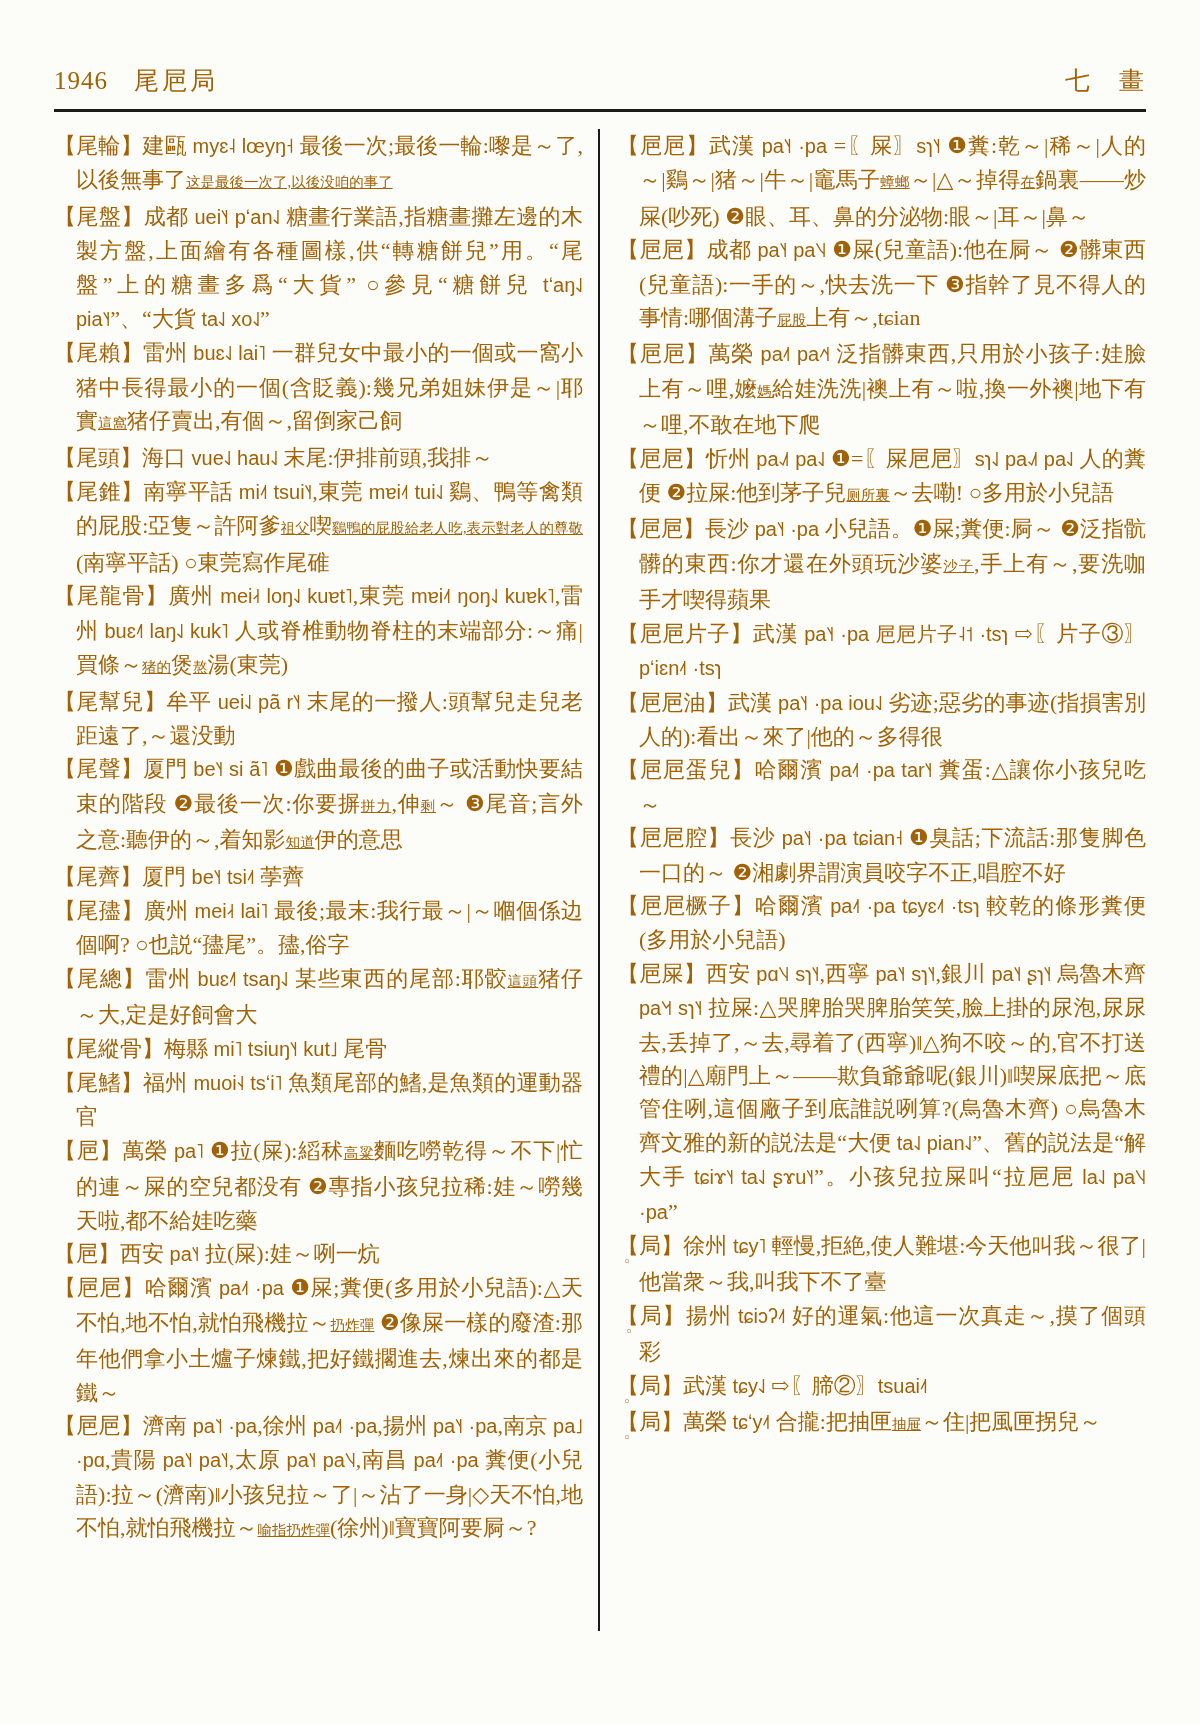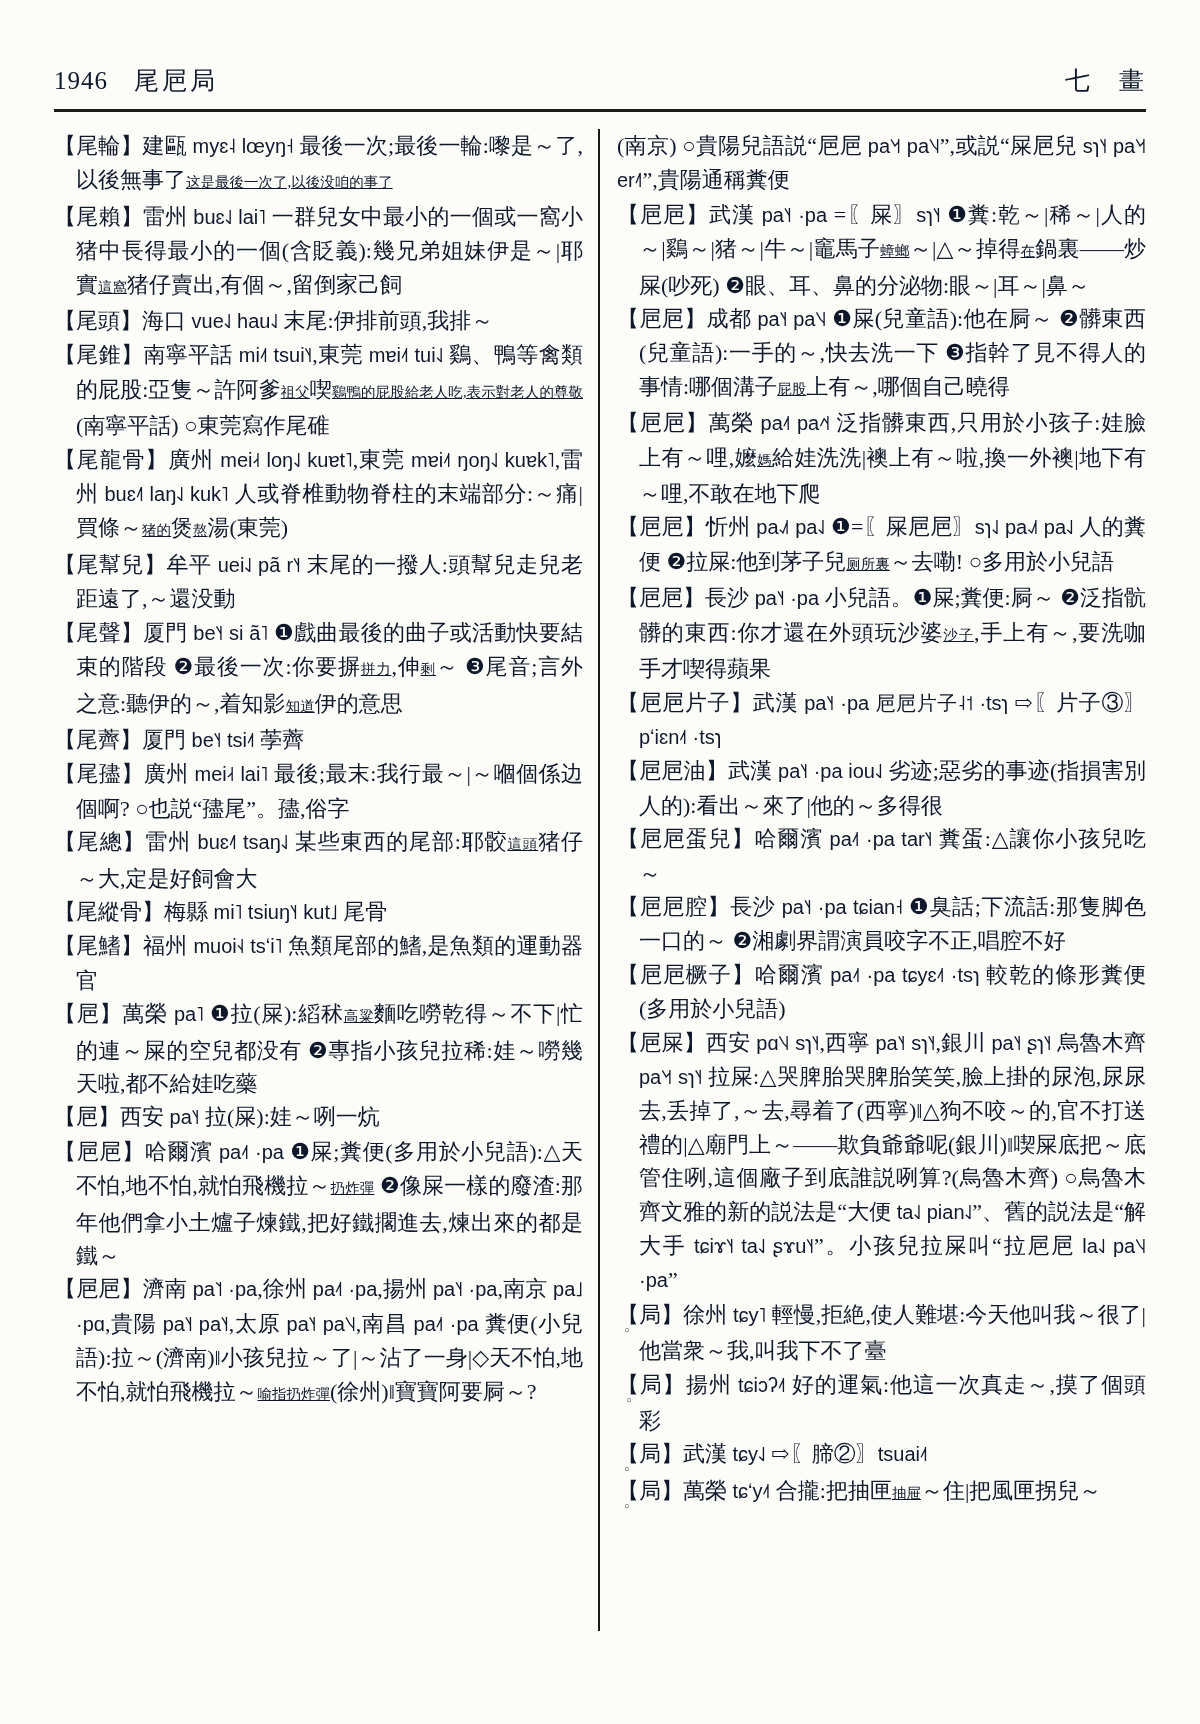--- a/index.html
+++ b/index.html
@@ -1,21 +1,21 @@
 <!DOCTYPE html>
 <html><head>
 <meta charset="utf-8">
 <style>
   html,body{margin:0;padding:0;background:#e8e8e4;}
   .page{
     position:relative;
     width:1200px;height:1724px;
     margin:0 auto;
     background:#fcfcf8;
-    color:#0f172a;
+    color:#a16207;
     box-sizing:border-box;
     padding:0 54px;
     font-family:"Liberation Serif","DejaVu Serif",serif;
     overflow:hidden;
   }
   header.pagehead{
     display:flex;justify-content:space-between;align-items:baseline;
     padding-top:64px;
     font-size:25px;
   }
@@ -58,41 +58,41 @@
   <header class="pagehead">
     <div>
       <span class="pageno">1946</span><span class="headwords">尾㞎局</span>
     </div>
     <div class="stroke">七　畫</div>
   </header>
   <div class="headrule"></div>
   <main class="cols">
     <section class="col left" id="col-left">
         <p class="entry"><span class="seg-head">【尾輪】</span><span class="seg-cjk">建甌</span><span class="seg-ipa"> myɛ˨ lœyŋ˧ </span><span class="seg-cjk">最後一次;最後一輪:嚟是～了,以後無事了</span><span class="seg-small">这是最後一次了,以後没咱的事了</span></p>
+        <p class="entry"><span class="seg-head">【尾盤】</span><span class="seg-cjk">成都</span><span class="seg-ipa"> uei˥˧ pʻan˨˩ </span><span class="seg-cjk">糖畫行業語,指糖畫攤左邊的木製方盤,上面繪有各種圖樣,供“轉糖餅兒”用。“尾盤”上的糖畫多爲“大貨” ○參見“糖餅兒 </span><span class="seg-ipa">tʻaŋ˨˩ pia˥˧</span><span class="seg-cjk">”、“大貨 </span><span class="seg-ipa">ta˨˩ xo˨˩</span><span class="seg-cjk">”</span></p>
         <p class="entry"><span class="seg-head">【尾賴】</span><span class="seg-cjk">雷州</span><span class="seg-ipa"> buɛ˨˩ lai˥ </span><span class="seg-cjk">一群兒女中最小的一個或一窩小猪中長得最小的一個(含貶義):幾兄弟姐妹伊是～|耶實</span><span class="seg-small">這窩</span><span class="seg-cjk">猪仔賣出,有個～,留倒家己飼</span></p>
         <p class="entry"><span class="seg-head">【尾頭】</span><span class="seg-cjk">海口</span><span class="seg-ipa"> vue˨˩ hau˨˩ </span><span class="seg-cjk">末尾:伊排前頭,我排～</span></p>
         <p class="entry"><span class="seg-head">【尾錐】</span><span class="seg-cjk">南寧平話</span><span class="seg-ipa"> mi˨˦ tsui˥˧</span><span class="seg-cjk">,東莞 </span><span class="seg-ipa">mɐi˨˦ tui˨˩ </span><span class="seg-cjk">鷄、鴨等禽類的屁股:亞隻～許阿爹</span><span class="seg-small">祖父</span><span class="seg-cjk">喫</span><span class="seg-small">鷄鴨的屁股給老人吃,表示對老人的尊敬</span><span class="seg-cjk">(南寧平話) ○東莞寫作尾碓</span></p>
         <p class="entry"><span class="seg-head">【尾龍骨】</span><span class="seg-cjk">廣州</span><span class="seg-ipa"> mei˨˧ loŋ˨˩ kuɐt˥</span><span class="seg-cjk">,東莞 </span><span class="seg-ipa">mɐi˨˦ ŋoŋ˨˩ kuɐk˥</span><span class="seg-cjk">,雷州 </span><span class="seg-ipa">buɛ˨˥ laŋ˨˩ kuk˥ </span><span class="seg-cjk">人或脊椎動物脊柱的末端部分:～痛|買條～</span><span class="seg-small">猪的</span><span class="seg-cjk">煲</span><span class="seg-small">熬</span><span class="seg-cjk">湯(東莞)</span></p>
         <p class="entry"><span class="seg-head">【尾幫兒】</span><span class="seg-cjk">牟平</span><span class="seg-ipa"> uei˨˩ pã r˥˧ </span><span class="seg-cjk">末尾的一撥人:頭幫兒走兒老距遠了,～還没動</span></p>
         <p class="entry"><span class="seg-head">【尾聲】</span><span class="seg-cjk">厦門</span><span class="seg-ipa"> be˥˧ si ã˥ </span><span class="seg-cjk">❶戲曲最後的曲子或活動快要結束的階段 ❷最後一次:你要摒</span><span class="seg-small">拼力</span><span class="seg-cjk">,伸</span><span class="seg-small">剩</span><span class="seg-cjk">～ ❸尾音;言外之意:聽伊的～,着知影</span><span class="seg-small">知道</span><span class="seg-cjk">伊的意思</span></p>
         <p class="entry"><span class="seg-head">【尾薺】</span><span class="seg-cjk">厦門</span><span class="seg-ipa"> be˥˧ tsi˨˦ </span><span class="seg-cjk">荸薺</span></p>
         <p class="entry"><span class="seg-head">【尾孻】</span><span class="seg-cjk">廣州</span><span class="seg-ipa"> mei˨˧ lai˥ </span><span class="seg-cjk">最後;最末:我行最～|～嗰個係边個啊? ○也説“孻尾”。孻,俗字</span></p>
         <p class="entry"><span class="seg-head">【尾總】</span><span class="seg-cjk">雷州</span><span class="seg-ipa"> buɛ˨˥ tsaŋ˨˩ </span><span class="seg-cjk">某些東西的尾部:耶骹</span><span class="seg-small">這頭</span><span class="seg-cjk">猪仔～大,定是好飼會大</span></p>
         <p class="entry"><span class="seg-head">【尾縱骨】</span><span class="seg-cjk">梅縣</span><span class="seg-ipa"> mi˥ tsiuŋ˥˧ kut˩ </span><span class="seg-cjk">尾骨</span></p>
         <p class="entry"><span class="seg-head">【尾鰭】</span><span class="seg-cjk">福州</span><span class="seg-ipa"> muoi˧˨ tsʻi˥ </span><span class="seg-cjk">魚類尾部的鰭,是魚類的運動器官</span></p>
         <p class="entry"><span class="seg-head">【㞎】</span><span class="seg-cjk">萬榮</span><span class="seg-ipa"> pa˥ </span><span class="seg-cjk">❶拉(屎):縚秫</span><span class="seg-small">高粱</span><span class="seg-cjk">麵吃嘮乾得～不下|忙的連～屎的空兒都没有 ❷專指小孩兒拉稀:娃～嘮幾天啦,都不給娃吃藥</span></p>
         <p class="entry"><span class="seg-head">【㞎】</span><span class="seg-cjk">西安</span><span class="seg-ipa"> pa˥˧ </span><span class="seg-cjk">拉(屎):娃～咧一炕</span></p>
         <p class="entry"><span class="seg-head">【㞎㞎】</span><span class="seg-cjk">哈爾濱</span><span class="seg-ipa"> pa˨˦ ·pa </span><span class="seg-cjk">❶屎;糞便(多用於小兒語):△天不怕,地不怕,就怕飛機拉～</span><span class="seg-small">扔炸彈</span><span class="seg-cjk"> ❷像屎一樣的廢渣:那年他們拿小土爐子煉鐵,把好鐵擱進去,煉出來的都是鐵～</span></p>
         <p class="entry"><span class="seg-head">【㞎㞎】</span><span class="seg-cjk">濟南</span><span class="seg-ipa"> pa˥˦ ·pa</span><span class="seg-cjk">,徐州 </span><span class="seg-ipa">pa˨˦ ·pa</span><span class="seg-cjk">,揚州 </span><span class="seg-ipa">pa˥˧ ·pa</span><span class="seg-cjk">,南京 </span><span class="seg-ipa">pa˩ ·pɑ</span><span class="seg-cjk">,貴陽 </span><span class="seg-ipa">pa˥˧ pa˥˧</span><span class="seg-cjk">,太原 </span><span class="seg-ipa">pa˥˧ pa˥˧˨</span><span class="seg-cjk">,南昌 </span><span class="seg-ipa">pa˨˦ ·pa </span><span class="seg-cjk">糞便(小兒語):拉～(濟南)‖小孩兒拉～了|～沾了一身|◇天不怕,地不怕,就怕飛機拉～</span><span class="seg-small">喻指扔炸彈</span><span class="seg-cjk">(徐州)‖寶寶阿要屙～?</span></p>
       </section>
     <div class="divider"></div>
     <section class="col right" id="col-right">
-        <p class="entry cont"><span class="seg-cjk">(南京) ○貴陽兒語説“㞎㞎 </span><span class="seg-ipa">pa˥˧˦ pa˥˧˨</span><span class="seg-cjk">”,或説“屎㞎兒 </span><span class="seg-ipa">sɿ˥˧ pa˥˧˦ er˨˥</span><span class="seg-cjk">”,貴陽通稱糞便</span></p>
         <p class="entry"><span class="seg-head">【㞎㞎】</span><span class="seg-cjk">武漢</span><span class="seg-ipa"> pa˥˧ ·pa </span><span class="seg-cjk">=〖屎〗</span><span class="seg-ipa">sɿ˥˧ </span><span class="seg-cjk">❶糞:乾～|稀～|人的～|鷄～|猪～|牛～|竈馬子</span><span class="seg-small">蟑螂</span><span class="seg-cjk">～|△～掉得</span><span class="seg-small">在</span><span class="seg-cjk">鍋裏——炒屎(吵死) ❷眼、耳、鼻的分泌物:眼～|耳～|鼻～</span></p>
-        <p class="entry"><span class="seg-head">【㞎㞎】</span><span class="seg-cjk">成都</span><span class="seg-ipa"> pa˥˧ pa˥˧˨ </span><span class="seg-cjk">❶屎(兒童語):他在屙～ ❷髒東西(兒童語):一手的～,快去洗一下 ❸指幹了見不得人的事情:哪個溝子</span><span class="seg-small">屁股</span><span class="seg-cjk">上有～,哪個自己曉得</span></p>
+        <p class="entry"><span class="seg-head">【㞎㞎】</span><span class="seg-cjk">成都</span><span class="seg-ipa"> pa˥˧ pa˥˧˨ </span><span class="seg-cjk">❶屎(兒童語):他在屙～ ❷髒東西(兒童語):一手的～,快去洗一下 ❸指幹了見不得人的事情:哪個溝子</span><span class="seg-small">屁股</span><span class="seg-cjk">上有～,tɕian</span></p>
         <p class="entry"><span class="seg-head">【㞎㞎】</span><span class="seg-cjk">萬榮</span><span class="seg-ipa"> pa˨˦ pa˨˦˧ </span><span class="seg-cjk">泛指髒東西,只用於小孩子:娃臉上有～哩,嬤</span><span class="seg-small">媽</span><span class="seg-cjk">給娃洗洗|襖上有～啦,換一外襖|地下有～哩,不敢在地下爬</span></p>
         <p class="entry"><span class="seg-head">【㞎㞎】</span><span class="seg-cjk">忻州</span><span class="seg-ipa"> pa˨˩˦ pa˨˩ </span><span class="seg-cjk">❶=〖屎㞎㞎〗</span><span class="seg-ipa">sɿ˨˩ pa˨˩˦ pa˨˩ </span><span class="seg-cjk">人的糞便 ❷拉屎:他到茅子兒</span><span class="seg-small">厕所裏</span><span class="seg-cjk">～去嘞! ○多用於小兒語</span></p>
         <p class="entry"><span class="seg-head">【㞎㞎】</span><span class="seg-cjk">長沙</span><span class="seg-ipa"> pa˥˧ ·pa </span><span class="seg-cjk">小兒語。❶屎;糞便:屙～ ❷泛指骯髒的東西:你才還在外頭玩沙婆</span><span class="seg-small">沙子</span><span class="seg-cjk">,手上有～,要洗咖手才喫得蘋果</span></p>
         <p class="entry"><span class="seg-head">【㞎㞎片子】</span><span class="seg-cjk">武漢</span><span class="seg-ipa"> pa˥˧ ·pa 㞎㞎片子˨˦ ·tsɿ </span><span class="seg-cjk">⇨〖片子③〗</span><span class="seg-ipa">pʻiɛn˨˦ ·tsɿ</span></p>
         <p class="entry"><span class="seg-head">【㞎㞎油】</span><span class="seg-cjk">武漢</span><span class="seg-ipa"> pa˥˧ ·pa iou˨˩ </span><span class="seg-cjk">劣迹;惡劣的事迹(指損害別人的):看出～來了|他的～多得很</span></p>
         <p class="entry"><span class="seg-head">【㞎㞎蛋兒】</span><span class="seg-cjk">哈爾濱</span><span class="seg-ipa"> pa˨˦ ·pa tar˥˧ </span><span class="seg-cjk">糞蛋:△讓你小孩兒吃～</span></p>
         <p class="entry"><span class="seg-head">【㞎㞎腔】</span><span class="seg-cjk">長沙</span><span class="seg-ipa"> pa˥˧ ·pa tɕian˧ </span><span class="seg-cjk">❶臭話;下流話:那隻脚色一口的～ ❷湘劇界謂演員咬字不正,唱腔不好</span></p>
         <p class="entry"><span class="seg-head">【㞎㞎橛子】</span><span class="seg-cjk">哈爾濱</span><span class="seg-ipa"> pa˨˦ ·pa tɕyɛ˨˦ ·tsɿ </span><span class="seg-cjk">較乾的條形糞便(多用於小兒語)</span></p>
         <p class="entry"><span class="seg-head">【㞎屎】</span><span class="seg-cjk">西安</span><span class="seg-ipa"> pɑ˥˧˨ sɿ˥˧</span><span class="seg-cjk">,西寧 </span><span class="seg-ipa">pa˥˧ sɿ˥˧</span><span class="seg-cjk">,銀川 </span><span class="seg-ipa">pa˥˧ ʂɿ˥˧ </span><span class="seg-cjk">烏魯木齊 </span><span class="seg-ipa">pa˥˧˦ sɿ˥˧ </span><span class="seg-cjk">拉屎:△哭脾胎哭脾胎笑笑,臉上掛的尿泡,尿尿去,丢掉了,～去,尋着了(西寧)‖△狗不咬～的,官不打送禮的|△廟門上～——欺負爺爺呢(銀川)‖喫屎底把～底管住咧,這個廠子到底誰説咧算?(烏魯木齊) ○烏魯木齊文雅的新的説法是“大便 </span><span class="seg-ipa">ta˨˩ pian˨˩</span><span class="seg-cjk">”、舊的説法是“解大手 </span><span class="seg-ipa">tɕiɤ˥˧ ta˨˩ ʂɤu˥˧</span><span class="seg-cjk">”。小孩兒拉屎叫“拉㞎㞎 </span><span class="seg-ipa">la˨˩ pa˥˧˨ ·pa</span><span class="seg-cjk">”</span></p>
         <p class="entry"><span class="seg-head">【局】</span><span class="seg-ring">◦</span><span class="seg-cjk">徐州</span><span class="seg-ipa"> tɕy˥ </span><span class="seg-cjk">輕慢,拒絶,使人難堪:今天他叫我～很了|他當衆～我,叫我下不了臺</span></p>

